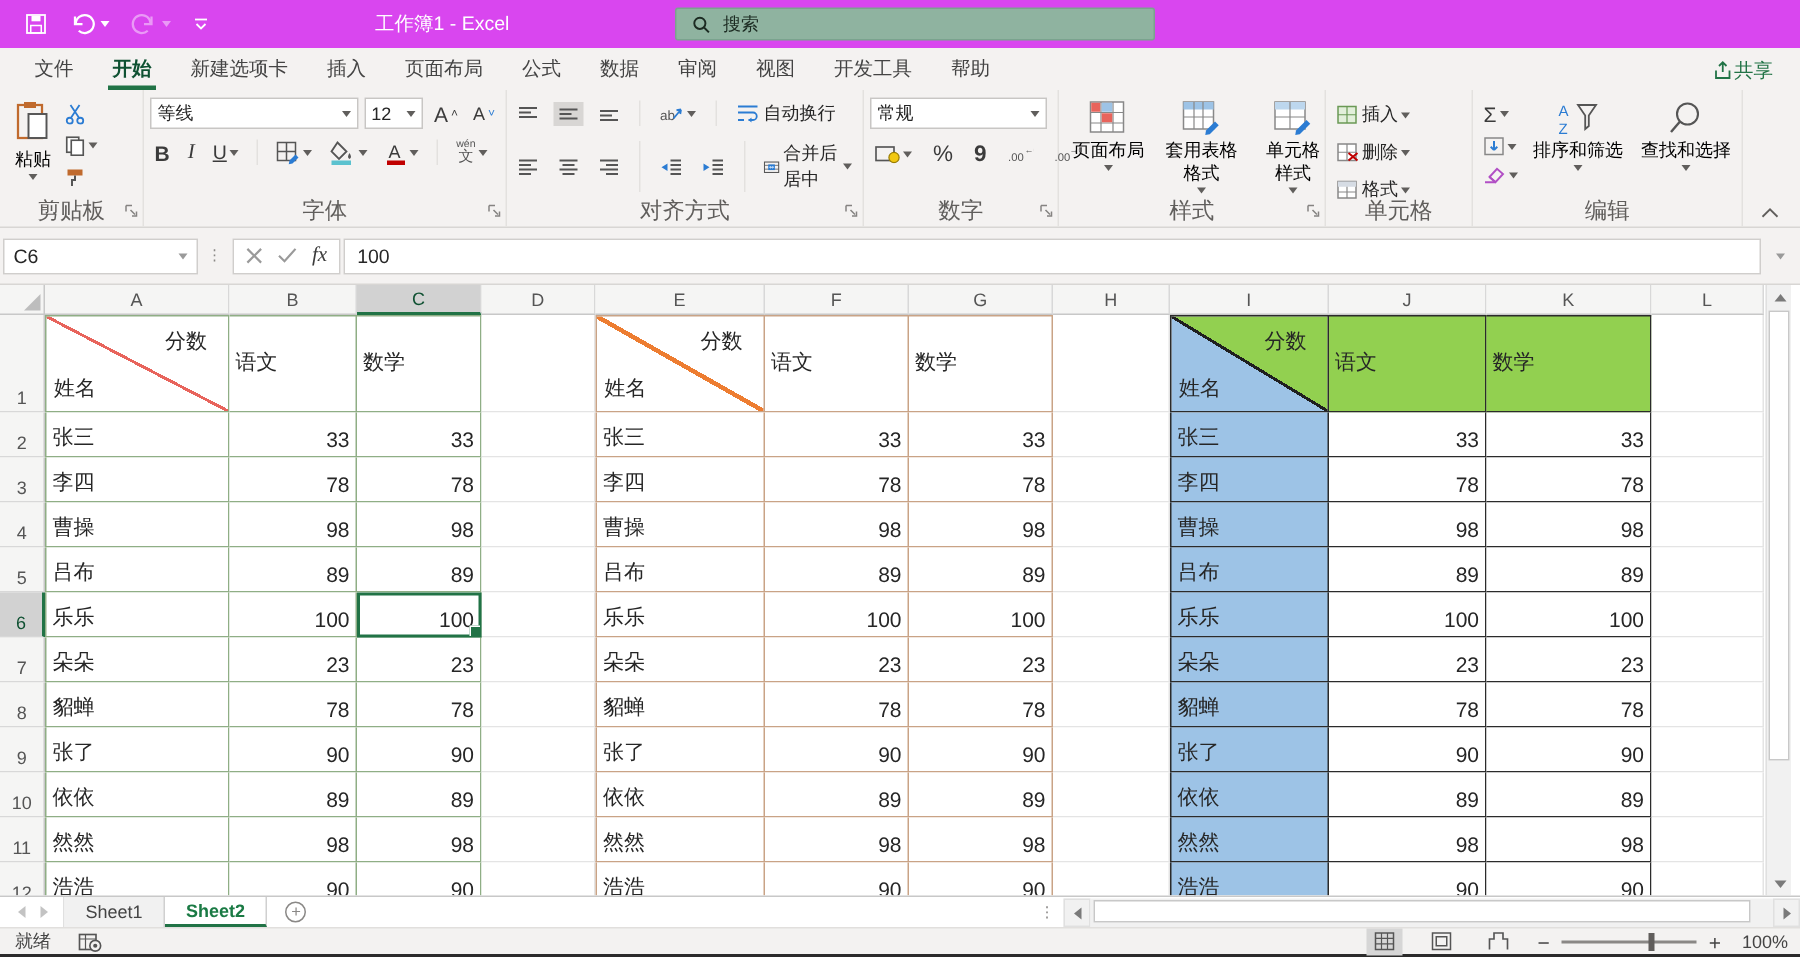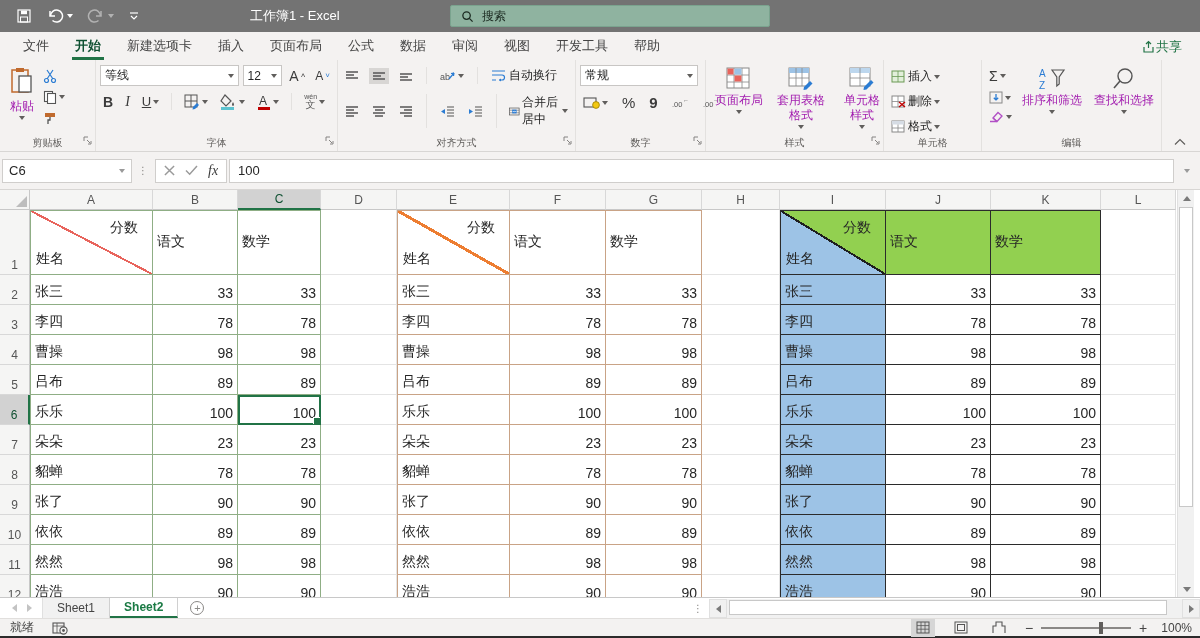--- a/index.html
+++ b/index.html
@@ -3,44 +3,44 @@
 <meta charset="utf-8">
 <style>
   * { margin:0; padding:0; box-sizing:border-box; }
   html,body { width:1200px; height:638px; overflow:hidden;
     font-family:"Liberation Sans","DejaVu Sans",sans-serif; font-size:12px; color:#262626; background:#fff; }
   .chev { display:inline-block; width:0; height:0; border-left:3.5px solid transparent; border-right:3.5px solid transparent; border-top:4px solid #605E5C; vertical-align:middle; }
   .chev.w { border-top-color:#fff; }
   .chev.dim { border-top-color:#9a9a9a; }
 
   
-  .titlebar { height:32px; background:#737373; display:flex; align-items:center; position:relative; color:#fff; }
+  .titlebar { height:32px; background:#d946ef; display:flex; align-items:center; position:relative; color:#fff; }
   .qat { display:flex; align-items:center; gap:14px; padding-left:16px; }
   .qat .qbtn { display:flex; align-items:center; gap:3px; cursor:pointer; }
   .qat svg { display:block; }
   .title-text { position:absolute; left:250px; top:0; height:32px; display:flex; align-items:center; font-size:13px; }
   .searchbox { position:absolute; left:450px; top:5px; width:320px; height:22px; background:#8FB3A0; border:1px solid #7AA38E; border-radius:2px; display:flex; align-items:center; gap:8px; padding-left:10px; color:#1c2b22; cursor:text; }
   .win-controls { position:absolute; right:0; top:0; height:32px; display:flex; align-items:center; }
   .signin { background:#fff; color:#1c3a2a; padding:4px 14px; font-size:12px; margin-right:22px; cursor:pointer; }
   .wbtn { width:44px; height:32px; display:flex; align-items:center; justify-content:center; cursor:pointer; }
 
   
   .tabrow { height:28px; background:#F4F2F1; display:flex; align-items:stretch; padding-left:10px; position:relative; }
   .mtab { padding:0 13px; display:flex; align-items:center; font-size:13px; color:#444; cursor:pointer; position:relative; }
   .mtab.active { color:#0f5132; font-weight:bold; }
   .mtab.active::after { content:""; position:absolute; left:10px; right:10px; bottom:0; height:3px; background:#217346; }
   .share-btn { position:absolute; right:10px; top:3px; height:23px; display:flex; align-items:center; gap:0; padding:0 8px; cursor:pointer; font-size:13px; color:#217346; }
 
   
   .ribbon { height:92px; background:#F4F2F1; border-bottom:1px solid #D8D6D4; display:flex; position:relative; }
   .rgroup { position:relative; padding:5px 4px 16px 4px; border-right:1px solid #E3E1DF; display:flex; }
-  .glabel { position:absolute; bottom:1px; left:0; right:0; text-align:center; font-size:10px; color:#605E5C; }
+  .glabel { position:absolute; bottom:1px; left:0; right:0; text-align:center; font-size:15px; color:#605E5C; }
   .dlg { position:absolute; right:3px; bottom:3px; cursor:pointer; opacity:.75; }
   .bigbtn { display:flex; flex-direction:column; align-items:center; justify-content:flex-start; gap:2px; padding:2px 5px; cursor:pointer; text-align:center; line-height:1.25; }
-  .bigbtn .bl { font-size:12px; color:#a21caf; }
+  .bigbtn .bl { font-size:12px; color:#000000; }
   .smbtn { display:flex; align-items:center; gap:2px; padding:2px 3px; cursor:pointer; }
   .combo { background:#fff; border:1px solid #C8C6C4; height:21px; display:flex; align-items:center; justify-content:space-between; padding:0 4px; cursor:pointer; }
   .rcol { display:flex; flex-direction:column; justify-content:flex-start; }
   .rrow { display:flex; align-items:center; }
   .vr { width:1px; background:#E3E1DF; align-self:stretch; margin:2px 3px; }
   .ico-txt { font-size:13px; color:#3b3b3b; }
   .collapse-ribbon { position:absolute; right:10px; bottom:4px; width:16px; height:12px; cursor:pointer; }
 
   
   .fbar { height:38px; background:#F4F2F1; display:flex; align-items:center; padding:6px 2px 6px 2px; gap:2px; border-bottom:1px solid #D8D6D4; }

